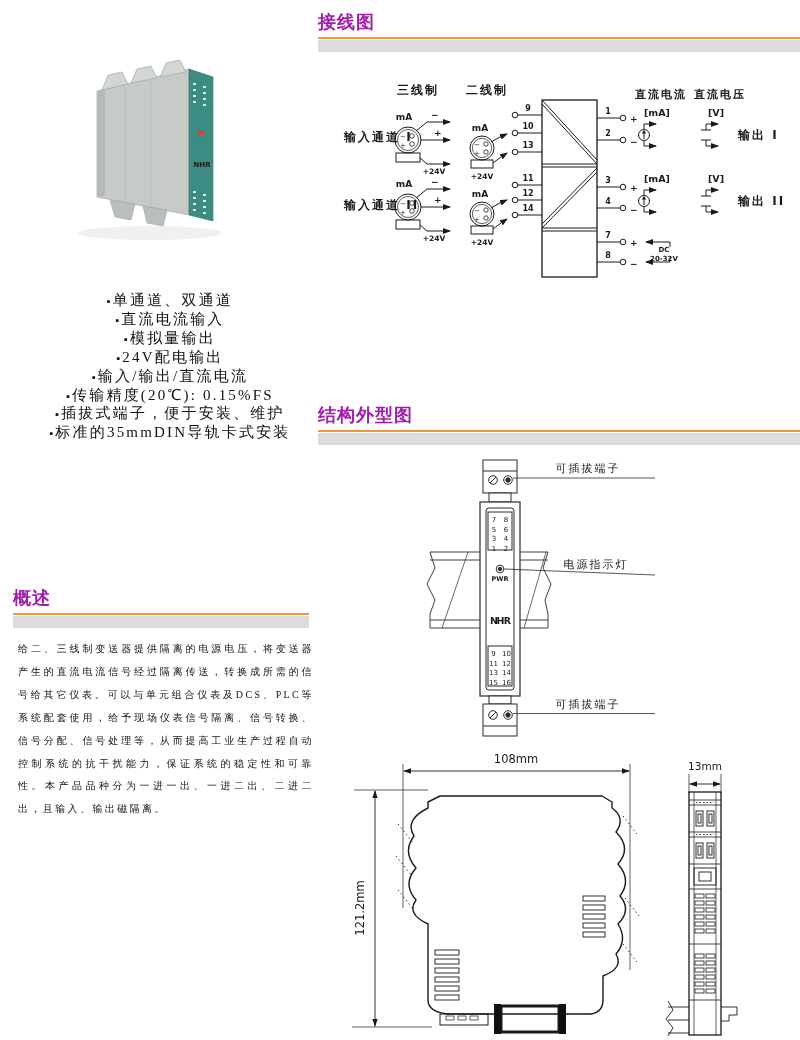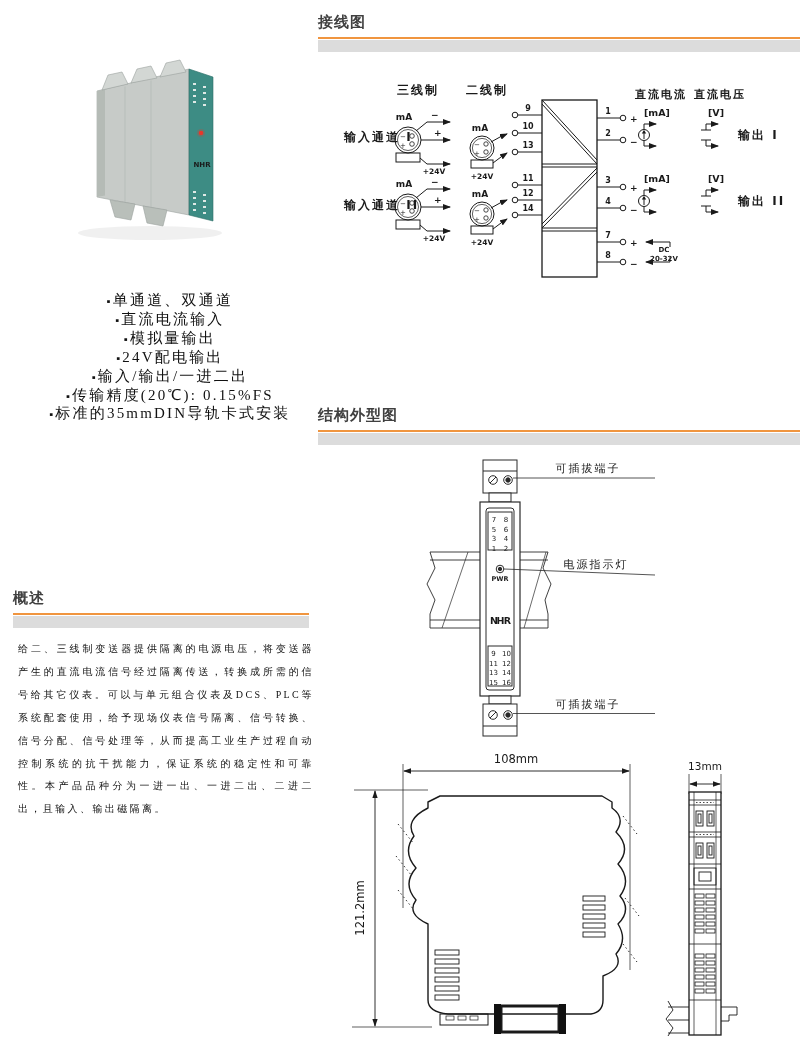--- a/index.html
+++ b/index.html
@@ -3,21 +3,21 @@
 <meta charset="utf-8">
 <style>
   html,body{margin:0;padding:0;}
   body{
     width:800px;height:1040px;position:relative;background:#ffffff;
     font-family:"Liberation Serif", serif;color:#1a1a1a;overflow:hidden;
   }
   .abs{position:absolute;}
   
   .sec{position:absolute;}
-  .sec-title{font-size:15px;font-weight:bold;letter-spacing:1px;color:#404040;line-height:20px;}
+  .sec-title{font-size:18px;font-weight:bold;letter-spacing:1px;color:#a21caf;line-height:20px;}
   .accent-line{height:2px;margin-top:5px;}
   .gray-bar{height:12px;margin-top:1px;}
   
   .features{position:absolute;left:20px;top:292px;width:300px;list-style:none;margin:0;padding:0;text-align:center;}
   .features li{
     font-size:15px;line-height:17.9px;letter-spacing:2.2px;white-space:nowrap;color:#111;
   }
   .features li::before{content:"▪";font-size:11px;margin-right:2px;letter-spacing:0;}
   
   .overview-text{
@@ -266,22 +266,23 @@
         <line x1="340" y1="184" x2="340" y2="179"></line>
     </g>
   </g>
 </svg>
 
 <ul class="features">
   <li>单通道、双通道</li>
   <li>直流电流输入</li>
   <li>模拟量输出</li>
   <li>24V配电输出</li>
-  <li>输入/输出/一进二出</li>
+  <li>输入/输出/直流电流</li>
   <li>传输精度(20℃): 0.15%FS</li>
+  <li>插拔式端子，便于安装、维护</li>
   <li>标准的35mmDIN导轨卡式安装</li>
 </ul>
 
 <div class="sec" style="left:318px;top:405px;width:482px">
   <div class="sec-title">结构外型图</div>
   <div class="accent-line" style="background:#F0953F"></div>
   <div class="gray-bar" style="background:#DCDCDC"></div>
 </div>
 
 <svg class="abs" style="left:420px;top:450px" width="300" height="290" viewBox="0 0 300 290">

